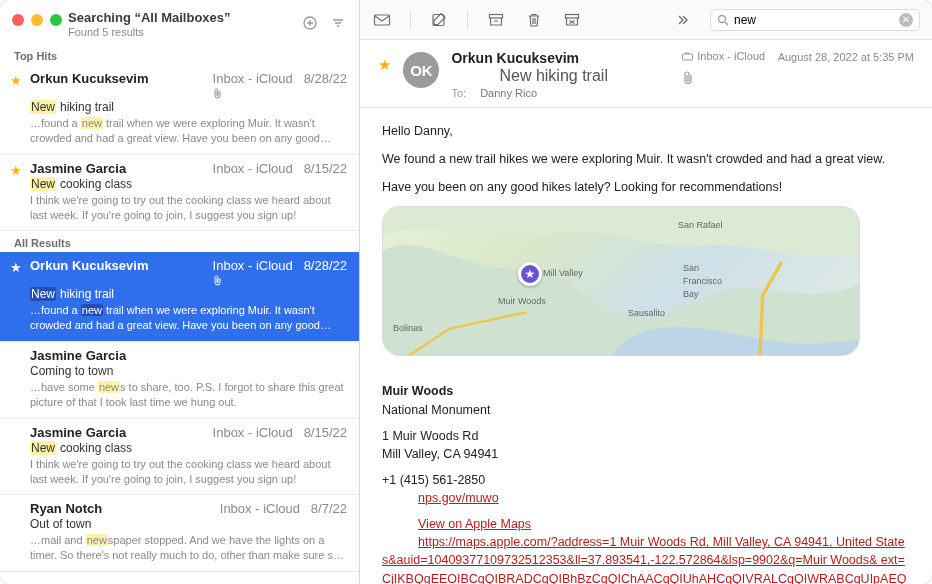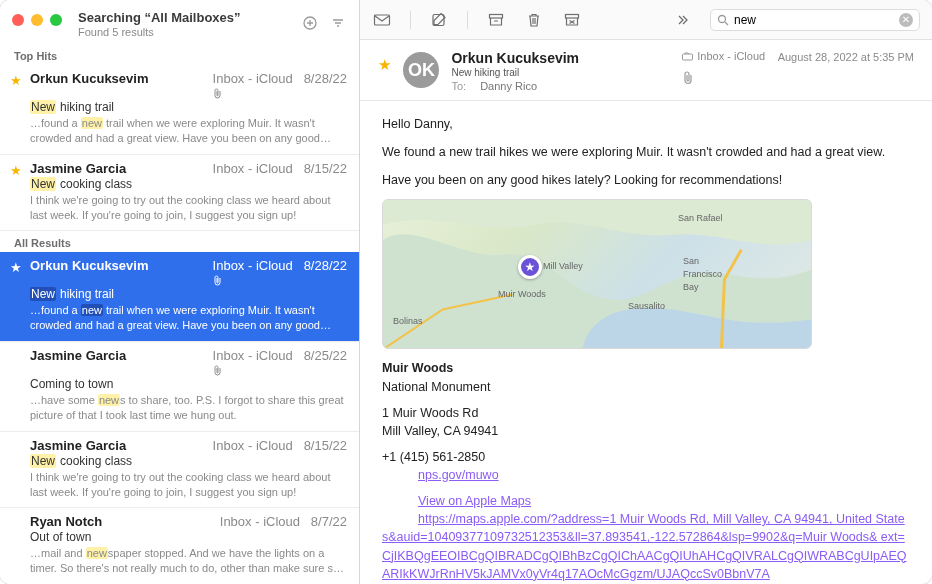--- a/index.html
+++ b/index.html
@@ -1,21 +1,21 @@
 <!DOCTYPE html>
 <html><head>
 <meta charset="utf-8">
 <style>
 * { margin: 0; padding: 0; box-sizing: border-box; font-family: -apple-system, BlinkMacSystemFont, "Helvetica Neue", sans-serif; }
 body { width: 932px; height: 584px; background: #fff; overflow: hidden; border-radius: 10px; box-shadow: 0 0 0 1px rgba(0,0,0,0.1); }
 .app { display: flex; width: 100%; height: 100%; }
 
 
 .sidebar { width: 360px; min-width: 360px; background: #fff; border-right: 1px solid #d6d6d6; display: flex; flex-direction: column; overflow: hidden; }
-.titlebar { display: flex; align-items: flex-start; padding: 10px 12px 6px; gap: 10px; position: relative; }
+.titlebar { display: flex; align-items: flex-start; padding: 10px 12px 6px; gap: 0; position: relative; }
 .traffic { display: flex; gap: 7px; margin-top: 4px; }
 .dot { width: 12px; height: 12px; border-radius: 50%; }
 .dot.red { background: #ff5f57; } .dot.yellow { background: #febc2e; } .dot.green { background: #28c840; }
 .title-text { flex: 1; margin-left: 6px; }
 .title-main { font-size: 13px; font-weight: 600; color: #3b3b3b; }
 .title-sub { font-size: 11px; color: #8a8a8a; margin-top: 1px; }
 .title-tools { display: flex; gap: 10px; color: #9a9a9a; margin-top: 4px; }
 .tool-icon { width: 18px; height: 18px; display: flex; align-items: center; justify-content: center; cursor: default; }
 
 .section-header { font-size: 11px; font-weight: 600; color: #6e6e6e; padding: 6px 14px 3px; }
@@ -39,40 +39,40 @@
 .toolbar { display: flex; align-items: center; padding: 8px 12px; gap: 18px; border-bottom: 1px solid #e2e2e2; background: #fafafa; height: 40px; }
 .tb-sep { width: 1px; height: 18px; background: #ddd; }
 .tb-icon { width: 20px; height: 20px; color: #6e6e6e; cursor: default; display: flex; align-items: center; justify-content: center; }
 .tb-spacer { flex: 1; }
 .search-field { display: flex; align-items: center; background: #fff; border: 1px solid #dcdcdc; border-radius: 5px; padding: 2px 6px; width: 210px; height: 22px; gap: 5px; }
 .search-field input { border: none; outline: none; flex: 1; font-size: 12px; background: transparent; }
 .search-field .clear { width: 14px; height: 14px; border-radius: 50%; background: #bcbcbc; color: #fff; font-size: 10px; display: flex; align-items: center; justify-content: center; cursor: default; }
 
 .message-header { padding: 10px 18px 8px; border-bottom: 1px solid #e8e8e8; display: flex; gap: 12px; position: relative; }
 .mh-star { color: #f7b500; font-size: 15px; margin-top: 6px; }
-.avatar { width: 36px; height: 36px; border-radius: 50%; background: #9b9b9b; color: #fff; font-size: 18px; font-weight: 600; display: flex; align-items: center; justify-content: center; margin-top: 2px; }
+.avatar { width: 36px; height: 36px; border-radius: 50%; background: #9b9b9b; color: #fff; font-size: 15px; font-weight: 600; display: flex; align-items: center; justify-content: center; margin-top: 2px; }
 .mh-info { flex: 1; }
 .mh-name { font-size: 14px; font-weight: 700; color: #222; }
-.mh-subject { font-size: 10px; color: #555; margin-top: 1px; }
+.mh-subject { font-size: 16px; color: #555; margin-top: 1px; margin-left: 48px; }
 .mh-to { font-size: 11px; color: #777; margin-top: 2px; }
 .mh-to .label { color: #999; margin-right: 14px; }
 .mh-meta { text-align: right; font-size: 11px; color: #8a8a8a; }
 .mh-meta .mailbox { display: inline-flex; align-items: center; gap: 4px; margin-right: 10px; }
 .mh-meta .date { display: inline; }
 .mh-meta .attach-row { margin-top: 8px; color: #9a9a9a; }
 
 .message-body { flex: 1; overflow-y: auto; padding: 14px 22px; font-size: 12.5px; color: #222; line-height: 1.45; }
 .message-body p { margin-bottom: 10px; }
-.map { width: 430px; height: 150px; border-radius: 6px; border: 1px solid #d9d9d9; position: relative; overflow: hidden; margin-bottom: 10px; background: linear-gradient(135deg, #e8f0d9 0%, #d9e8c8 30%, #cde0e8 60%, #e4ece4 100%); }
+.map { width: 478px; height: 150px; border-radius: 18px; border: 1px solid #d9d9d9; position: relative; overflow: hidden; margin-bottom: 26px; background: linear-gradient(135deg, #e8f0d9 0%, #d9e8c8 30%, #cde0e8 60%, #e4ece4 100%); }
 .map .land { position: absolute; inset: 0; }
 .map .pin { position: absolute; left: 135px; top: 55px; width: 24px; height: 24px; border-radius: 50%; background: #6a52d8; border: 3px solid #fff; box-shadow: 0 1px 3px rgba(0,0,0,0.3); display: flex; align-items: center; justify-content: center; color: #fff; font-size: 12px; }
 .map .label { position: absolute; font-size: 9px; color: #666; }
 .poi { font-size: 12.5px; }
 .poi .name { font-weight: 700; }
-.poi a { color: #8b5cf6; word-break: break-all; padding-left: 36px; }
+.poi a { color: #b91c1c; word-break: break-all; padding-left: 36px; }
 .poi .block { margin-top: 8px; }
 
 svg { display: block; }
 </style>
 </head>
 <body>
 
 <div class="app">
 
   <div class="sidebar">
@@ -147,25 +147,20 @@
           </div>
           <div class="subject">
             <span class="hl">New</span>
             <span> hiking trail</span>
           </div>
           <div class="preview"><span>…found a </span><span class="hl">new</span><span> trail when we were exploring Muir. It wasn't crowded and had a great view. Have you been on any good hik…</span></div>
         </div>
         <div class="msg">
           <div class="row1">
             <div class="sender">Jasmine Garcia</div>
-            <div class="meta"><span>Inbox - iCloud</span> &nbsp; <span>8/25/22</span><div style="margin-top:2px">
-                <svg width="9" height="11" viewBox="0 0 9 11" fill="none" stroke="currentColor" stroke-width="1">
-                  <path d="M7 3v4.5a2.5 2.5 0 11-5 0V2.5a1.5 1.5 0 113 0v5a.5.5 0 11-1 0V3"></path>
-                </svg>
-              </div></div>
           </div>
           <div class="subject">
             <span>Coming to town</span>
           </div>
           <div class="preview"><span>…have some </span><span class="hl">new</span><span>s to share, too. P.S. I forgot to share this great picture of that I took last time we hung out.</span></div>
         </div>
         <div class="msg">
           <div class="row1">
             <div class="sender">Jasmine Garcia</div>
             <div class="meta"><span>Inbox - iCloud</span> &nbsp; <span>8/15/22</span></div>

